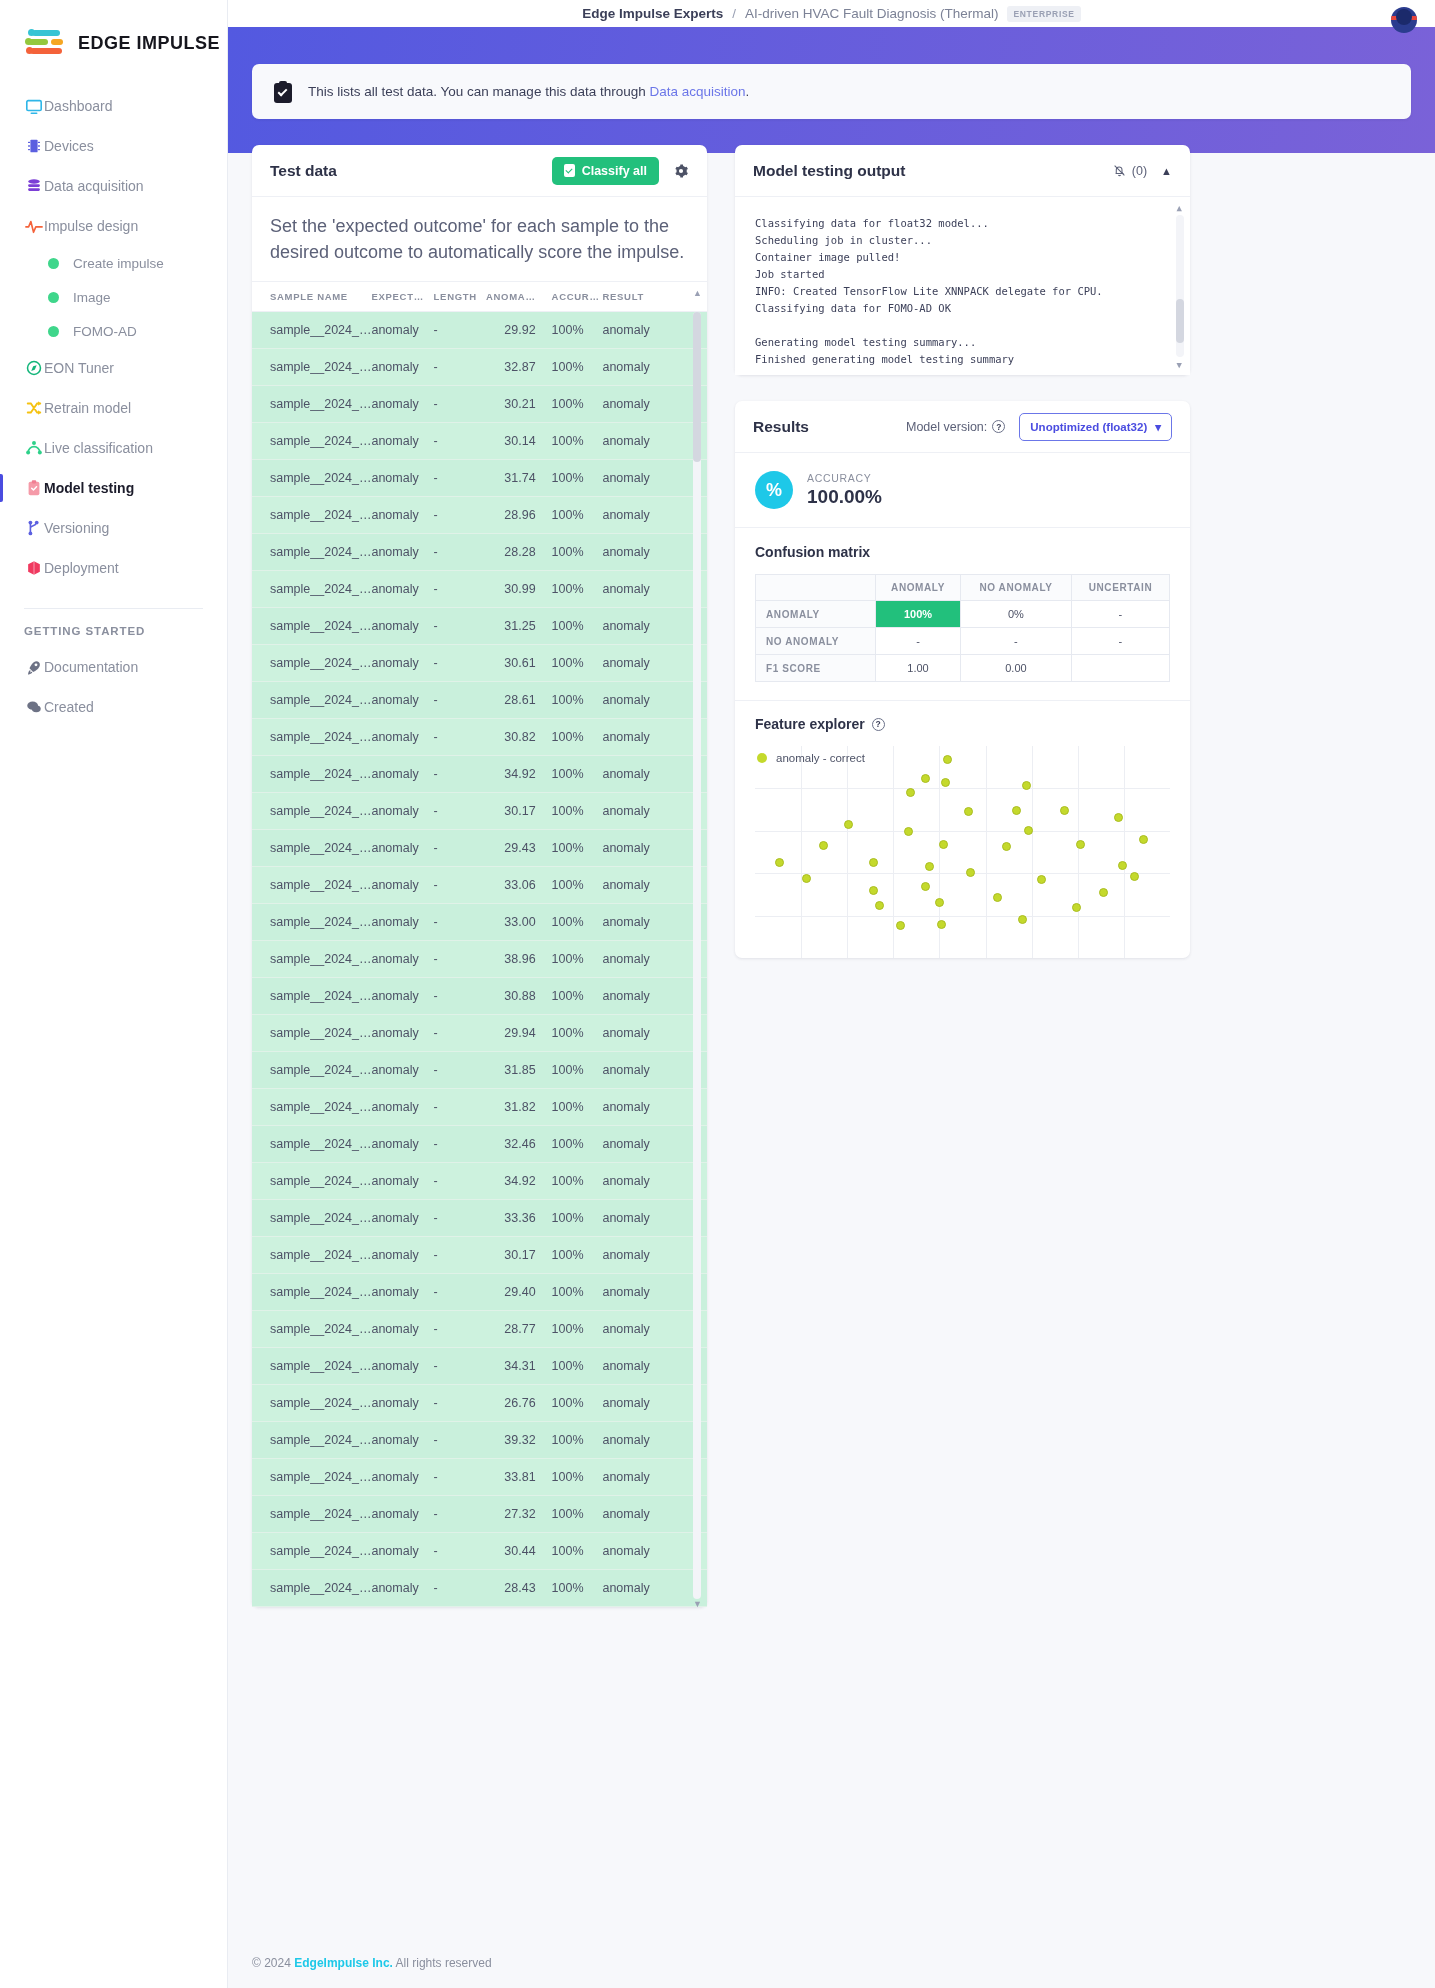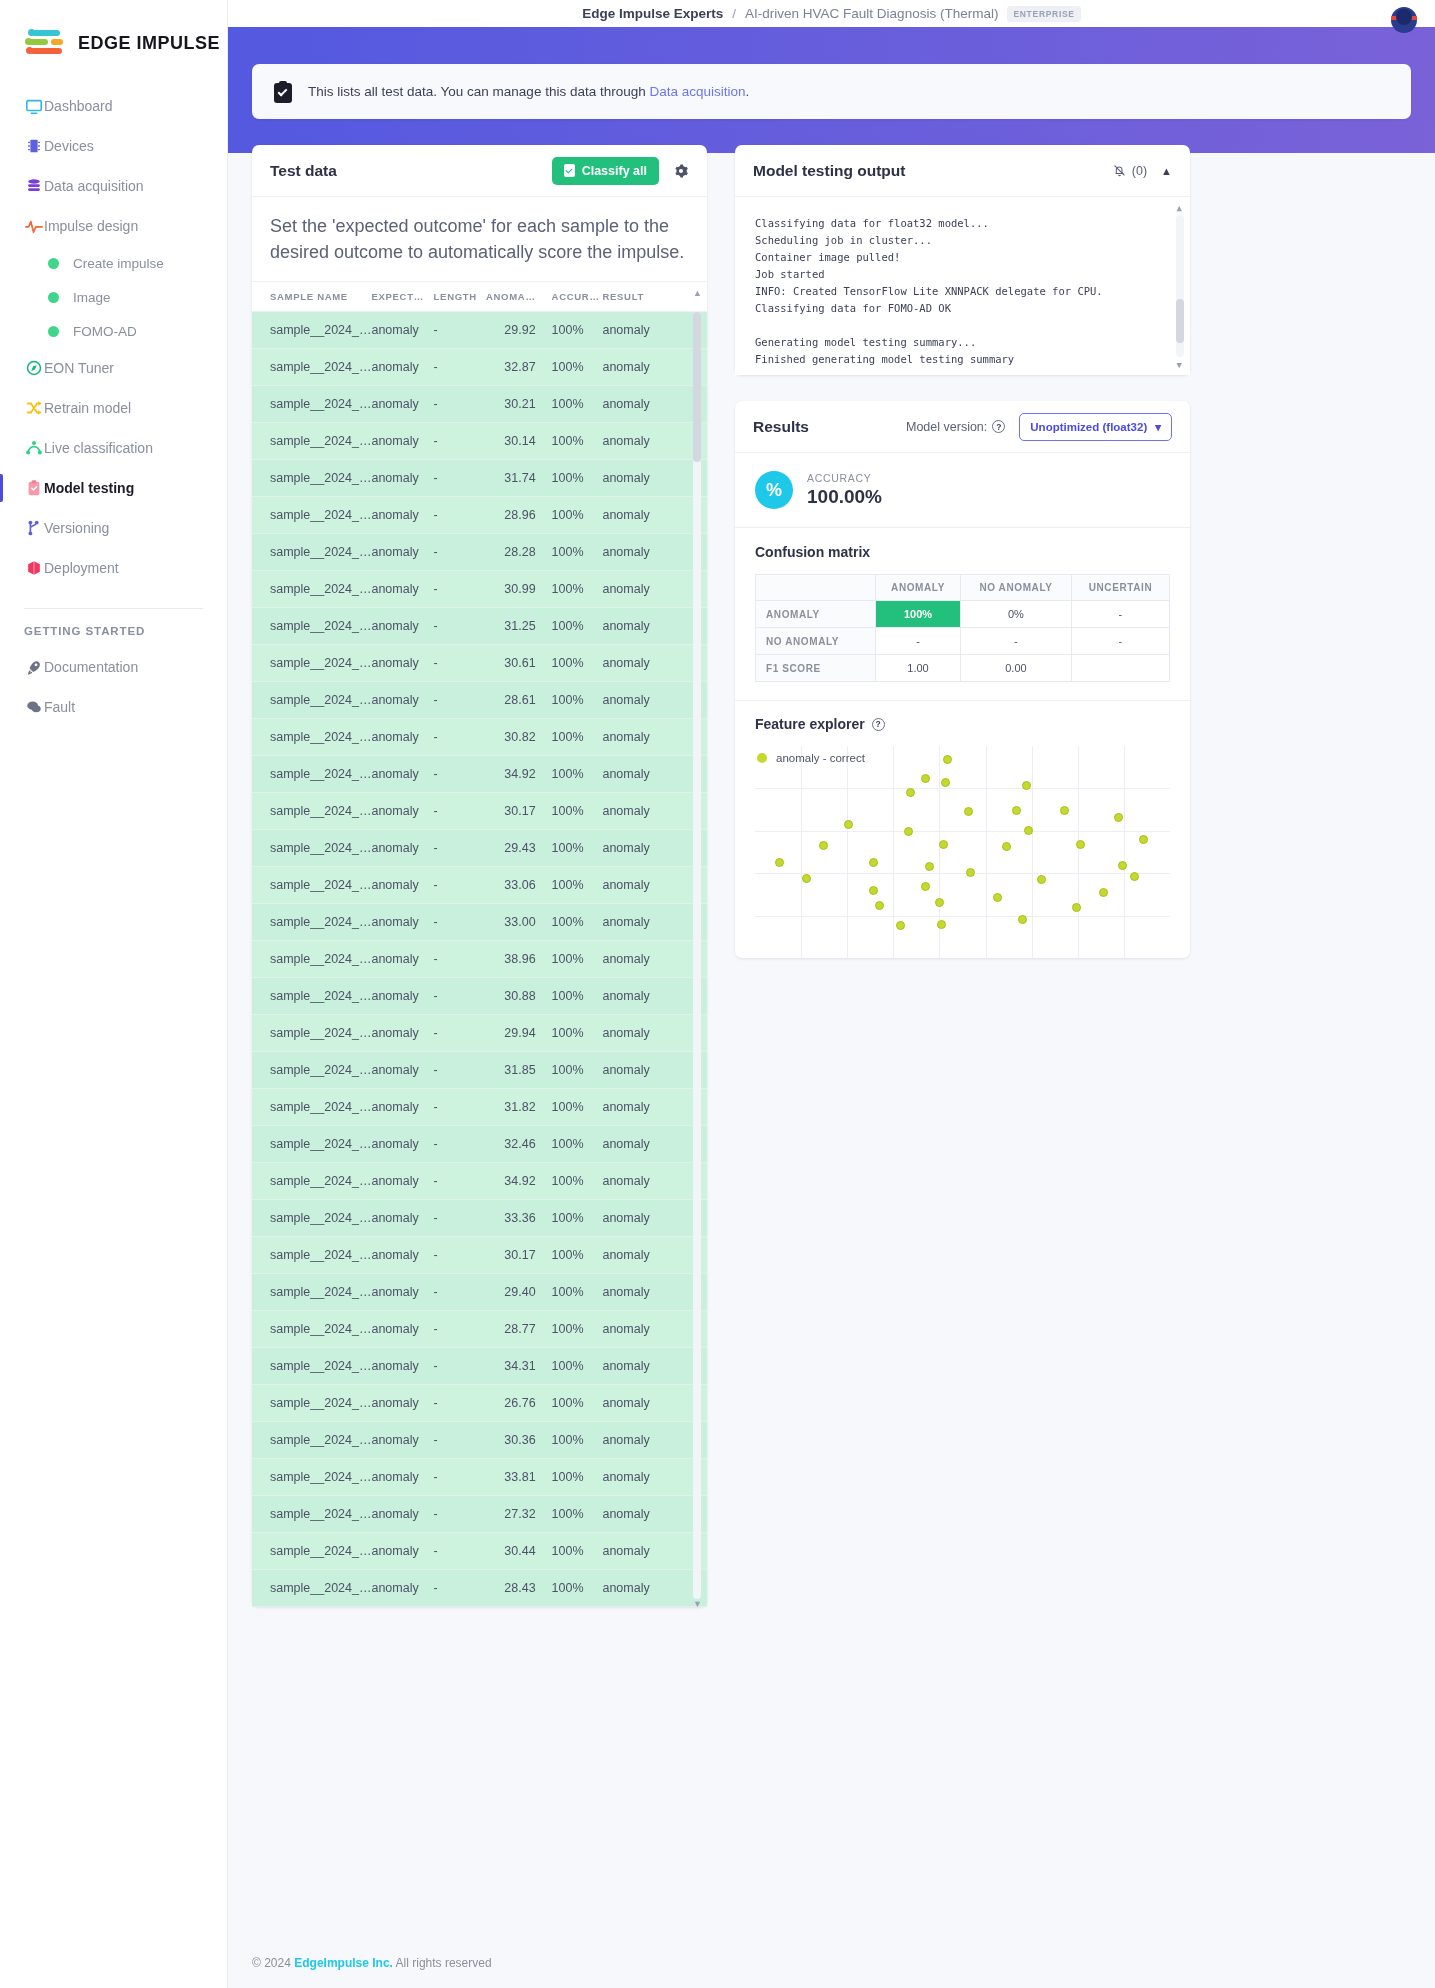--- a/index.html
+++ b/index.html
@@ -337,21 +337,21 @@
       </span>
       <span>Documentation</span>
     </div>
     <div class="nav-item">
       <span class="nav-ico">
         <svg width="18" height="18" viewBox="0 0 20 20">
             <ellipse cx="8.5" cy="8.5" rx="6" ry="4.6" fill="#6d7285"></ellipse>
             <ellipse cx="12.5" cy="12" rx="5" ry="3.8" fill="#6d7285"></ellipse>
           </svg>
       </span>
-      <span>Fault</span>
+      <span>Created</span>
     </div>
   </div>
 
   <div class="main">
     <div class="topbar">
       <div class="crumb">
         <span class="crumb-org">Edge Impulse Experts</span>
         <span class="crumb-sep">/</span>
         <span class="crumb-proj">AI-driven HVAC Fault Diagnosis (Thermal)</span>
         <span class="badge-ent">ENTERPRISE</span>
@@ -674,21 +674,21 @@
                       <td class="c3">-</td>
                       <td class="c4">26.76</td>
                       <td class="c5">100%</td>
                       <td class="c6">anomaly</td>
                       <td class="c7"><span class="kebab">⋮</span></td>
                     </tr>
                     <tr class="row-green">
                       <td class="c1">sample__2024_…</td>
                       <td class="c2">anomaly</td>
                       <td class="c3">-</td>
-                      <td class="c4">30.36</td>
+                      <td class="c4">39.32</td>
                       <td class="c5">100%</td>
                       <td class="c6">anomaly</td>
                       <td class="c7"><span class="kebab">⋮</span></td>
                     </tr>
                     <tr class="row-green alt">
                       <td class="c1">sample__2024_…</td>
                       <td class="c2">anomaly</td>
                       <td class="c3">-</td>
                       <td class="c4">33.81</td>
                       <td class="c5">100%</td>

